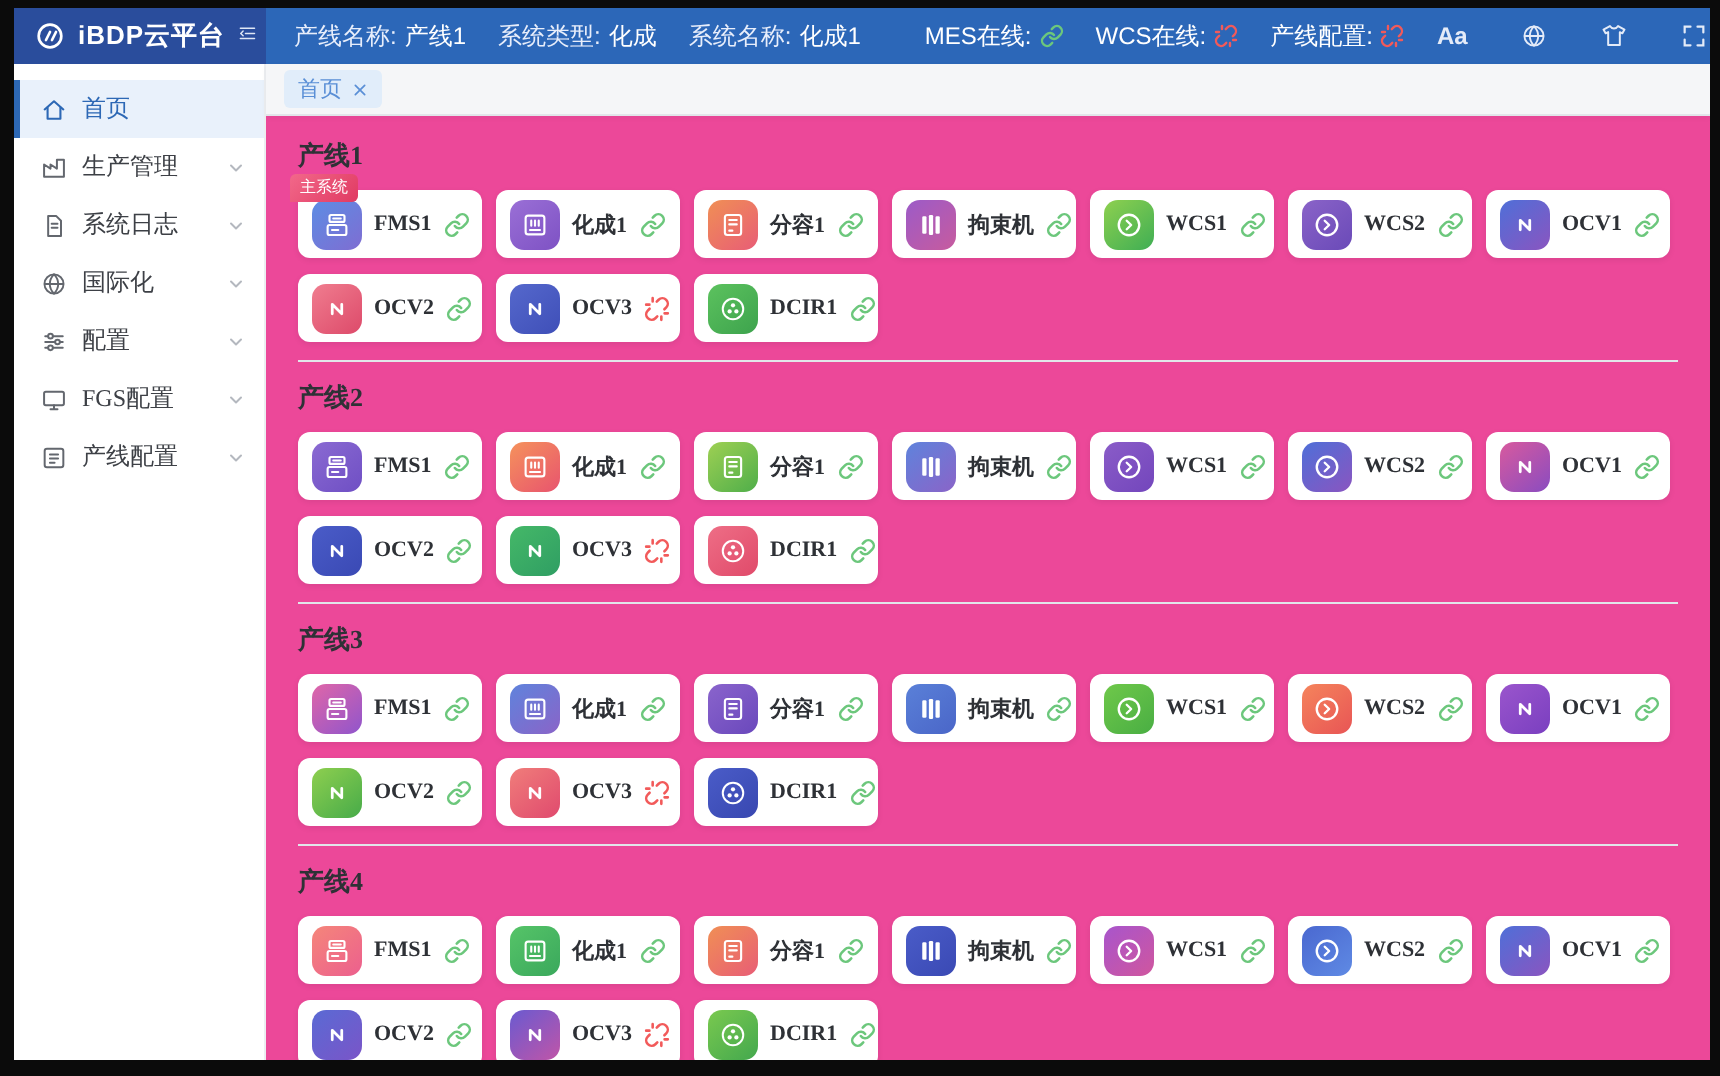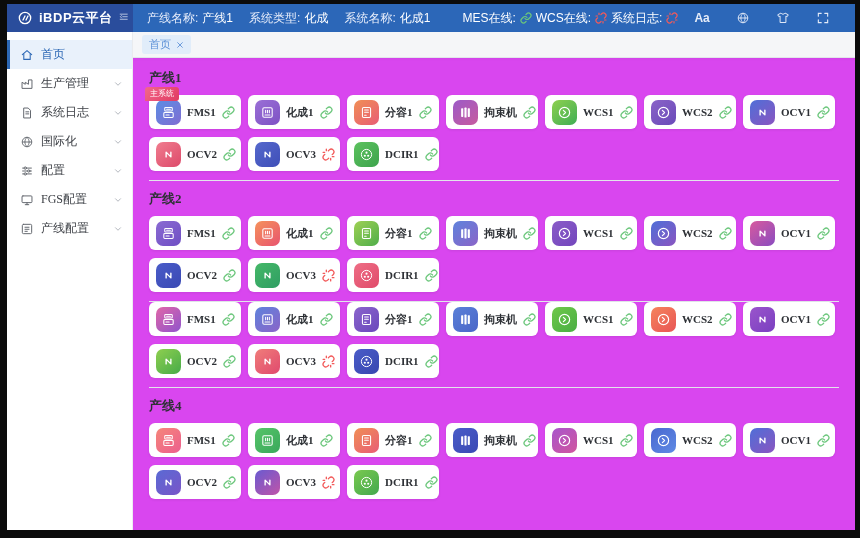--- a/index.html
+++ b/index.html
@@ -1,18 +1,18 @@
 <!DOCTYPE html>
 <html><head>
 <meta charset="utf-8">
 <style>
   * { margin:0; padding:0; box-sizing:border-box; }
   html,body { width:860px; height:538px; background:#000; font-family:"Liberation Sans","DejaVu Sans",sans-serif; }
   .frame { position:relative; width:860px; height:538px; background:#0b0b0b; overflow:hidden; }
-  .app { position:absolute; left:7px; top:4px; width:848px; height:526px; background:#d946ef; display:flex; flex-direction:column; overflow:hidden; }
+  .app { position:absolute; left:7px; top:4px; width:848px; height:526px; background:#ec4899; display:flex; flex-direction:column; overflow:hidden; }
 
   
   .topbar { flex:0 0 28px; display:flex; align-items:stretch; background:#2c67b8; color:#fff; font-size:12px; }
   .brand { width:126px; flex:0 0 126px; background:#2a4d9c; display:flex; align-items:center; gap:6px; padding:0 5px 0 10px; }
   .brand .logo { width:16px; height:16px; flex:0 0 16px; }
   .brand .title { font-size:13px; font-weight:bold; white-space:nowrap; letter-spacing:.5px; }
   .fold { margin-left:auto; width:15px; height:15px; color:#dfe7f5; cursor:pointer; }
   .topbar-main { flex:1; display:flex; align-items:center; padding:0 14px; gap:16px; min-width:0; }
   .info-item { display:flex; gap:4px; white-space:nowrap; }
   .info-item .lab { color:#e8eefb; }
@@ -82,42 +82,42 @@
             <span class="info-item">
     <span class="lab">系统类型:</span>
     <span class="val">化成</span>
   </span>
             <span class="info-item">
     <span class="lab">系统名称:</span>
     <span class="val">化成1</span>
   </span>
           </div>
         <span class="sep-v"></span>
-        <div id="header-status" style="display:flex;gap:4px">
+        <div id="header-status" style="display:flex;gap:16px">
             <span class="status-item">
     <span class="lab">MES在线:</span>
     <span class="st-icon" style="color: rgb(108, 199, 124);">
                 <svg viewBox="0 0 24 24" fill="none" stroke="currentColor" stroke-width="2.4" stroke-linecap="round" stroke-linejoin="round">
                   <path d="M10 13a5 5 0 0 0 7.54.54l3-3a5 5 0 0 0-7.07-7.07l-1.72 1.71"></path>
                   <path d="M14 11a5 5 0 0 0-7.54-.54l-3 3a5 5 0 0 0 7.07 7.07l1.71-1.71"></path>
                 </svg>
               </span>
   </span>
             <span class="status-item">
     <span class="lab">WCS在线:</span>
     <span class="st-icon" style="color: rgb(242, 90, 90);">
                 <svg viewBox="0 0 24 24" fill="none" stroke="currentColor" stroke-width="2.4" stroke-linecap="round" stroke-linejoin="round">
                   <path d="m18.84 12.25 1.72-1.71a5 5 0 0 0-7.07-7.07l-1.72 1.71"></path>
                   <path d="m5.17 11.75-1.71 1.71a5 5 0 0 0 7.07 7.07l1.71-1.71"></path>
                   <path d="M8 2v3M2 8h3M16 19v3M19 16h3"></path>
                 </svg>
               </span>
   </span>
             <span class="status-item">
-    <span class="lab">系统日志:</span>
+    <span class="lab">产线配置:</span>
     <span class="st-icon" style="color: rgb(242, 90, 90);">
                 <svg viewBox="0 0 24 24" fill="none" stroke="currentColor" stroke-width="2.4" stroke-linecap="round" stroke-linejoin="round">
                   <path d="m18.84 12.25 1.72-1.71a5 5 0 0 0-7.07-7.07l-1.72 1.71"></path>
                   <path d="m5.17 11.75-1.71 1.71a5 5 0 0 0 7.07 7.07l1.71-1.71"></path>
                   <path d="M8 2v3M2 8h3M16 19v3M19 16h3"></path>
                 </svg>
               </span>
   </span>
           </div>
         <div class="tools">
@@ -593,20 +593,21 @@
                     <svg viewBox="0 0 24 24" fill="none" stroke="currentColor" stroke-width="2.4" stroke-linecap="round" stroke-linejoin="round">
                       <path d="M10 13a5 5 0 0 0 7.54.54l3-3a5 5 0 0 0-7.07-7.07l-1.72 1.71"></path>
                       <path d="M14 11a5 5 0 0 0-7.54-.54l-3 3a5 5 0 0 0 7.07 7.07l1.71-1.71"></path>
                     </svg>
                   </span>
   </div>
               </div>
   </section>
             <section class="line-section">
     <div class="line-divider"></div>
+    <h3 class="line-title">产线3</h3>
     <div class="card-grid">
                 <div class="card">
 
     <span class="card-icon" style="background: linear-gradient(140deg, rgb(224, 102, 168), rgb(144, 85, 204));">
                     <svg viewBox="0 0 24 24" fill="none" stroke="#fff" stroke-width="1.7" stroke-linecap="round">
                       <rect x="6" y="4" width="12" height="5.5" rx="1.2"></rect>
                       <path d="M9 6.8h6"></path>
                       <rect x="4.5" y="12" width="15" height="8" rx="1.5"></rect>
                       <path d="M8 16h5"></path>
                     </svg>

